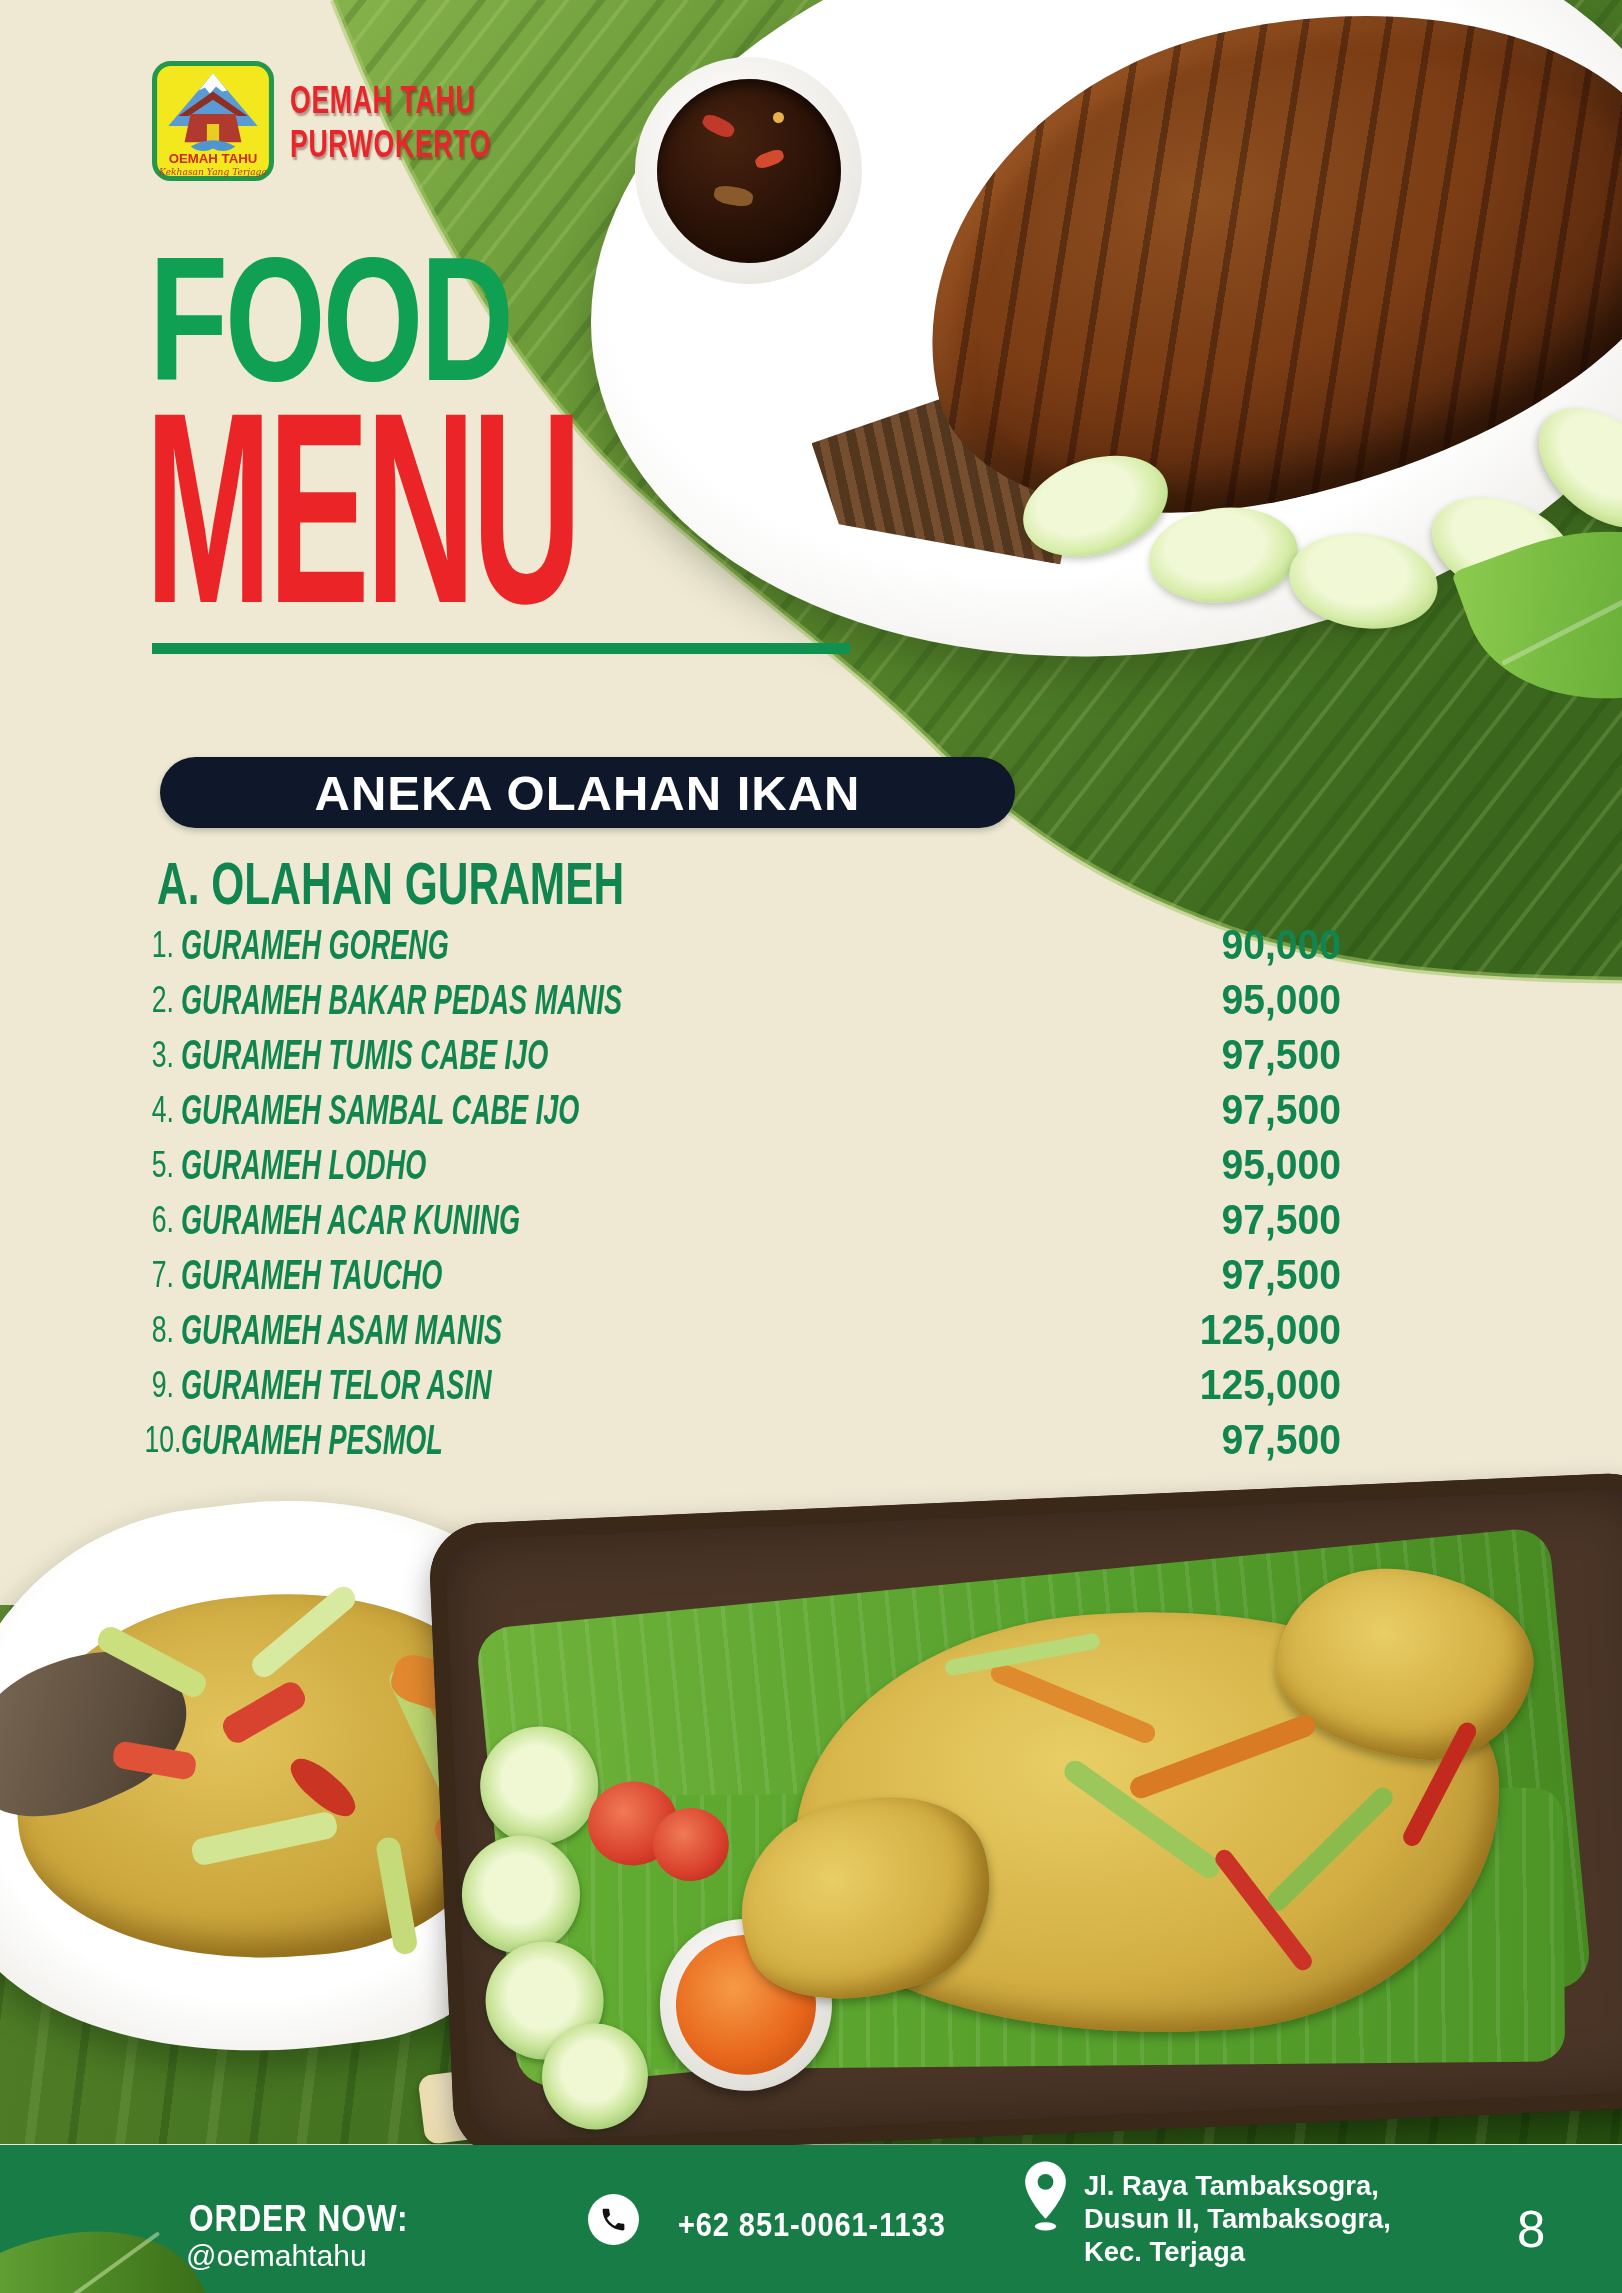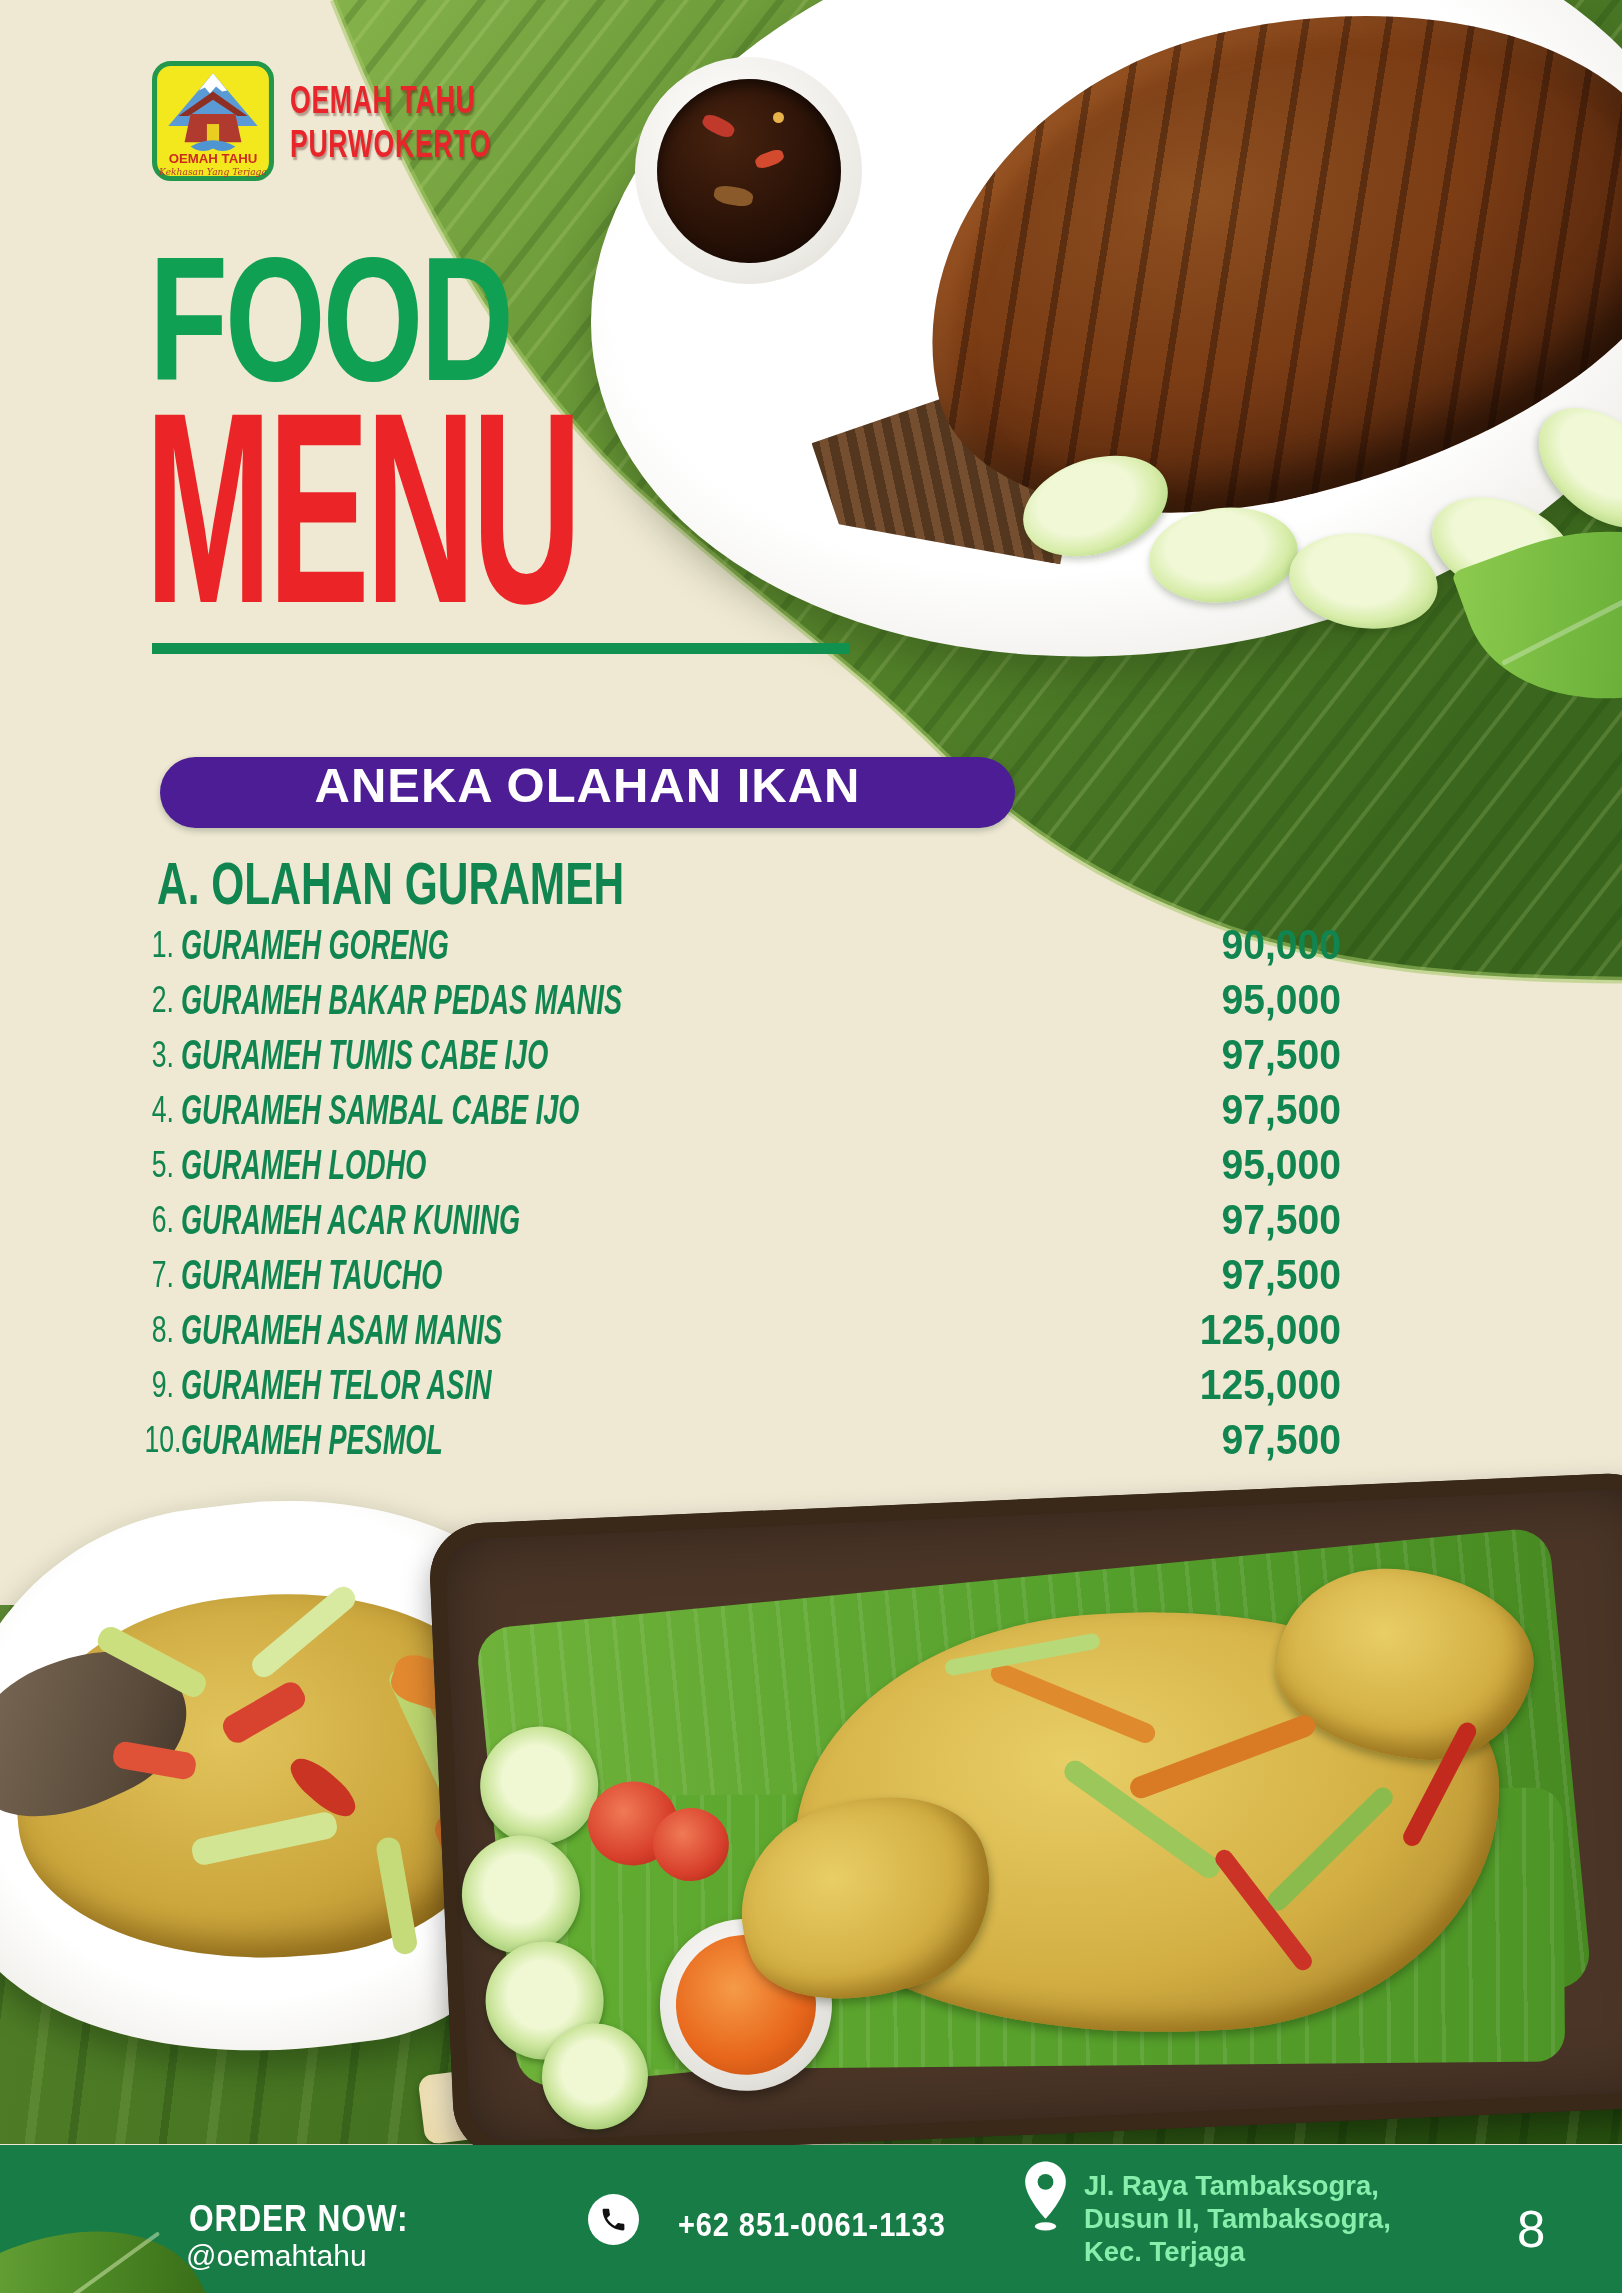--- a/index.html
+++ b/index.html
@@ -42,21 +42,21 @@
   .brand{position:absolute;left:290px;top:78px;z-index:10;color:#E8252A;font-weight:800;
          font-size:38px;line-height:44px;letter-spacing:1px;transform:scaleX(.70);transform-origin:0 0;
          text-shadow:2px 2.9px 2px rgba(70,15,5,.35);white-space:nowrap;}
   .title{position:absolute;z-index:10;font-weight:700;line-height:1;white-space:nowrap;transform-origin:0 0;}
   .title-food{left:149px;top:231px;font-size:177px;color:#0FA054;letter-spacing:-3.9px;transform:scaleX(.73);}
   .title-menu{left:145px;top:372px;font-size:272px;color:#EB2428;letter-spacing:-6.9px;transform:scaleX(.56);}
   .title-rule{position:absolute;left:152px;top:643px;width:698px;height:10.8px;background:#11914F;z-index:10;}
 
   
   .banner{position:absolute;left:160px;top:757px;width:855px;height:71px;border-radius:39px;
-         background:#4c1d95;display:flex;align-items:flex-start;justify-content:center;z-index:10;
+         background:#0f172a;display:flex;align-items:center;justify-content:center;z-index:10;
          box-shadow:0 2.9px 5.9px rgba(20,60,30,.25);}
   .banner span{color:#ffffff;font-weight:800;font-size:49px;letter-spacing:1px;}
   .subsection{position:absolute;left:157px;top:855px;z-index:10;color:#118550;font-weight:800;
          font-size:59px;line-height:1;transform:scaleX(.72);transform-origin:0 0;white-space:nowrap;}
   .menu-list{position:absolute;left:133px;top:917px;width:1208px;z-index:10;}
   .menu-row{display:flex;align-items:center;height:55px;}
   .menu-num{width:41px;text-align:right;font-size:37px;font-weight:500;color:#118550;
          transform:scaleX(.72);transform-origin:100% 50%;}
   .menu-name{flex:1;margin-left:6.9px;font-size:43px;font-weight:700;font-style:italic;color:#118550;
          transform:scaleX(.63);transform-origin:0 50%;white-space:nowrap;}
@@ -109,21 +109,21 @@
   
   .footer{position:absolute;left:0;top:2145px;width:1622px;height:149px;background:#187C46;z-index:20;}
   .order-label{position:absolute;left:189px;top:53px;font-size:36px;font-weight:800;color:#fff;
          transform:scaleX(.88);transform-origin:0 0;white-space:nowrap;letter-spacing:1px;}
   .social-handle{position:absolute;left:186px;top:94px;font-size:30px;font-weight:400;color:#fff;white-space:nowrap;}
   .phone-badge{position:absolute;left:588px;top:49px;width:51px;height:51px;border-radius:50%;background:#fff;
          display:flex;align-items:center;justify-content:center;}
   .phone-number{position:absolute;left:678px;top:61px;font-size:33px;font-weight:700;color:#fff;
          transform:scaleX(.88);transform-origin:0 0;white-space:nowrap;letter-spacing:1px;}
   .pin-wrap{position:absolute;left:1015px;top:13.7px;}
-  .address{position:absolute;left:1084px;top:23.5px;font-size:27.4px;font-weight:700;color:#86efac;line-height:33px;white-space:nowrap;}
+  .address{position:absolute;left:1084px;top:23.5px;font-size:27.4px;font-weight:700;color:#ffffff;line-height:33px;white-space:nowrap;}
   .page-number{position:absolute;left:1517px;top:55px;font-size:51px;font-weight:400;color:#fff;}
   .corner-leaf{position:absolute;left:-47px;top:2223px;width:240px;height:152px;transform:rotate(-28deg);
          border-radius:2% 78% 2% 78%;z-index:30;
          background:linear-gradient(120deg,#6FAC3C,#4E8A26 55%,#386C17);}
   .corner-leaf::after{content:"";position:absolute;left:5%;top:47%;width:90%;height:3.9px;border-radius:2px;
          background:rgba(235,250,200,.45);transform:rotate(-8deg);}
 </style>
 </head>
 <body>
 

